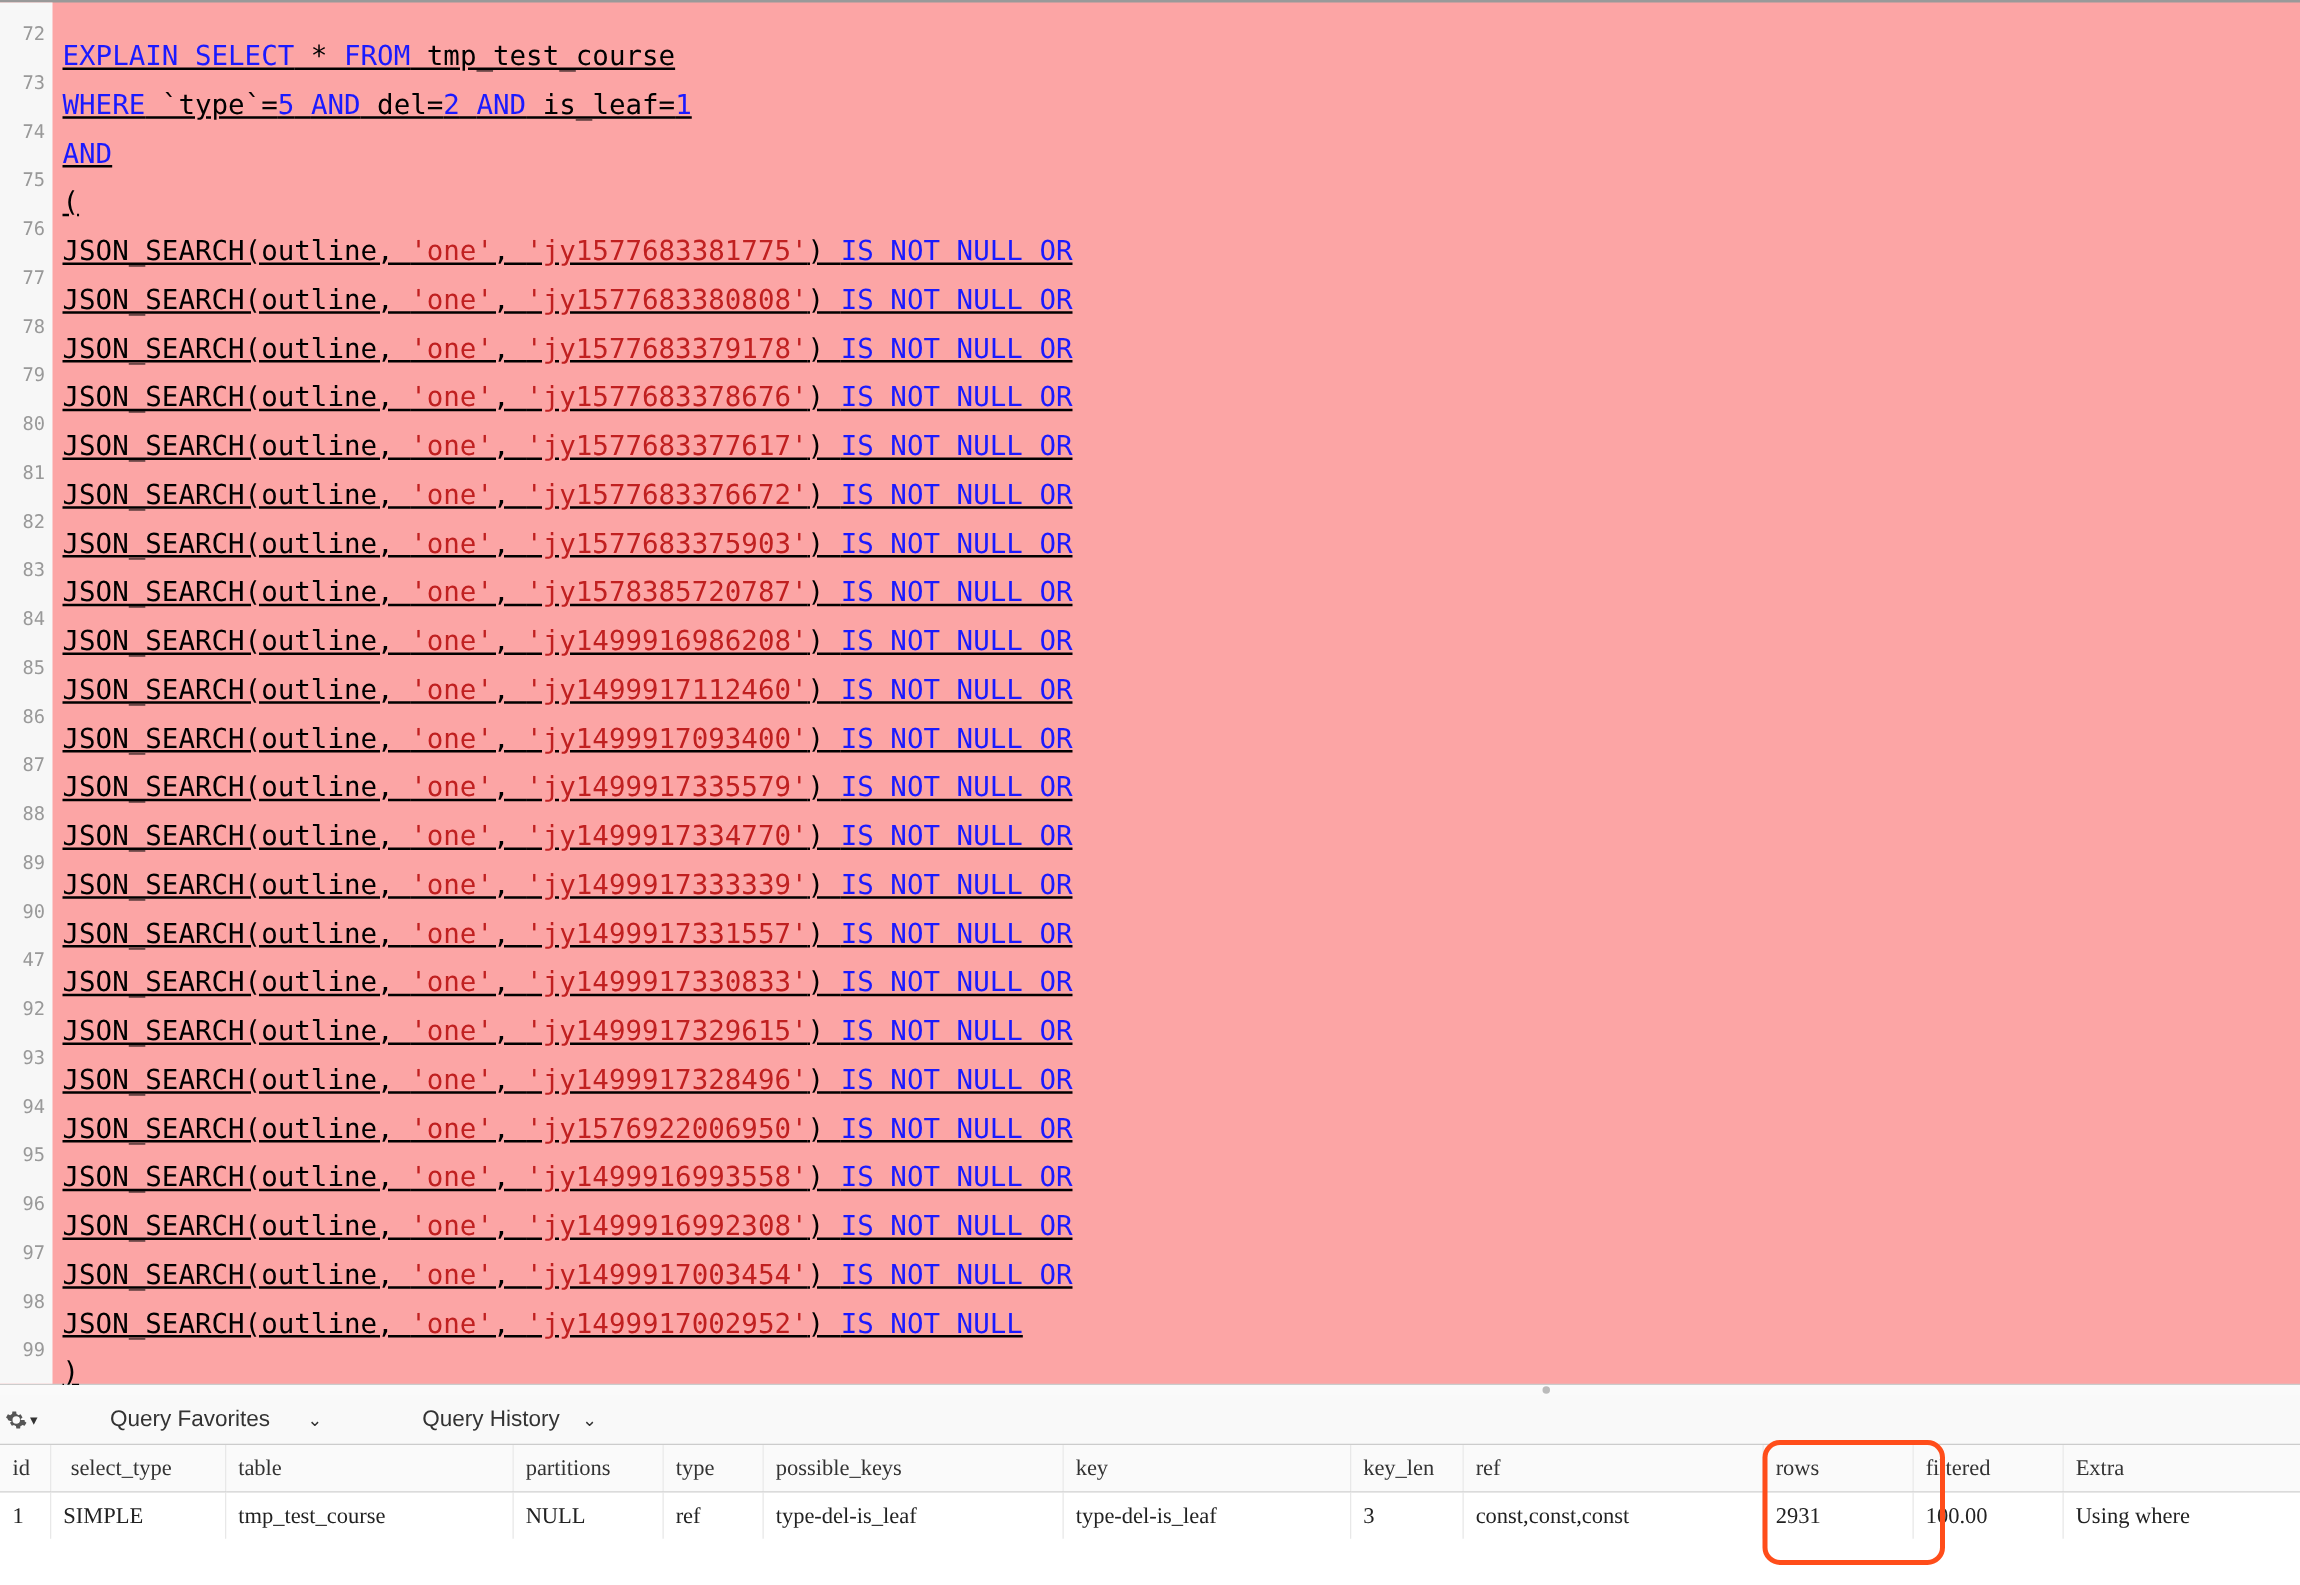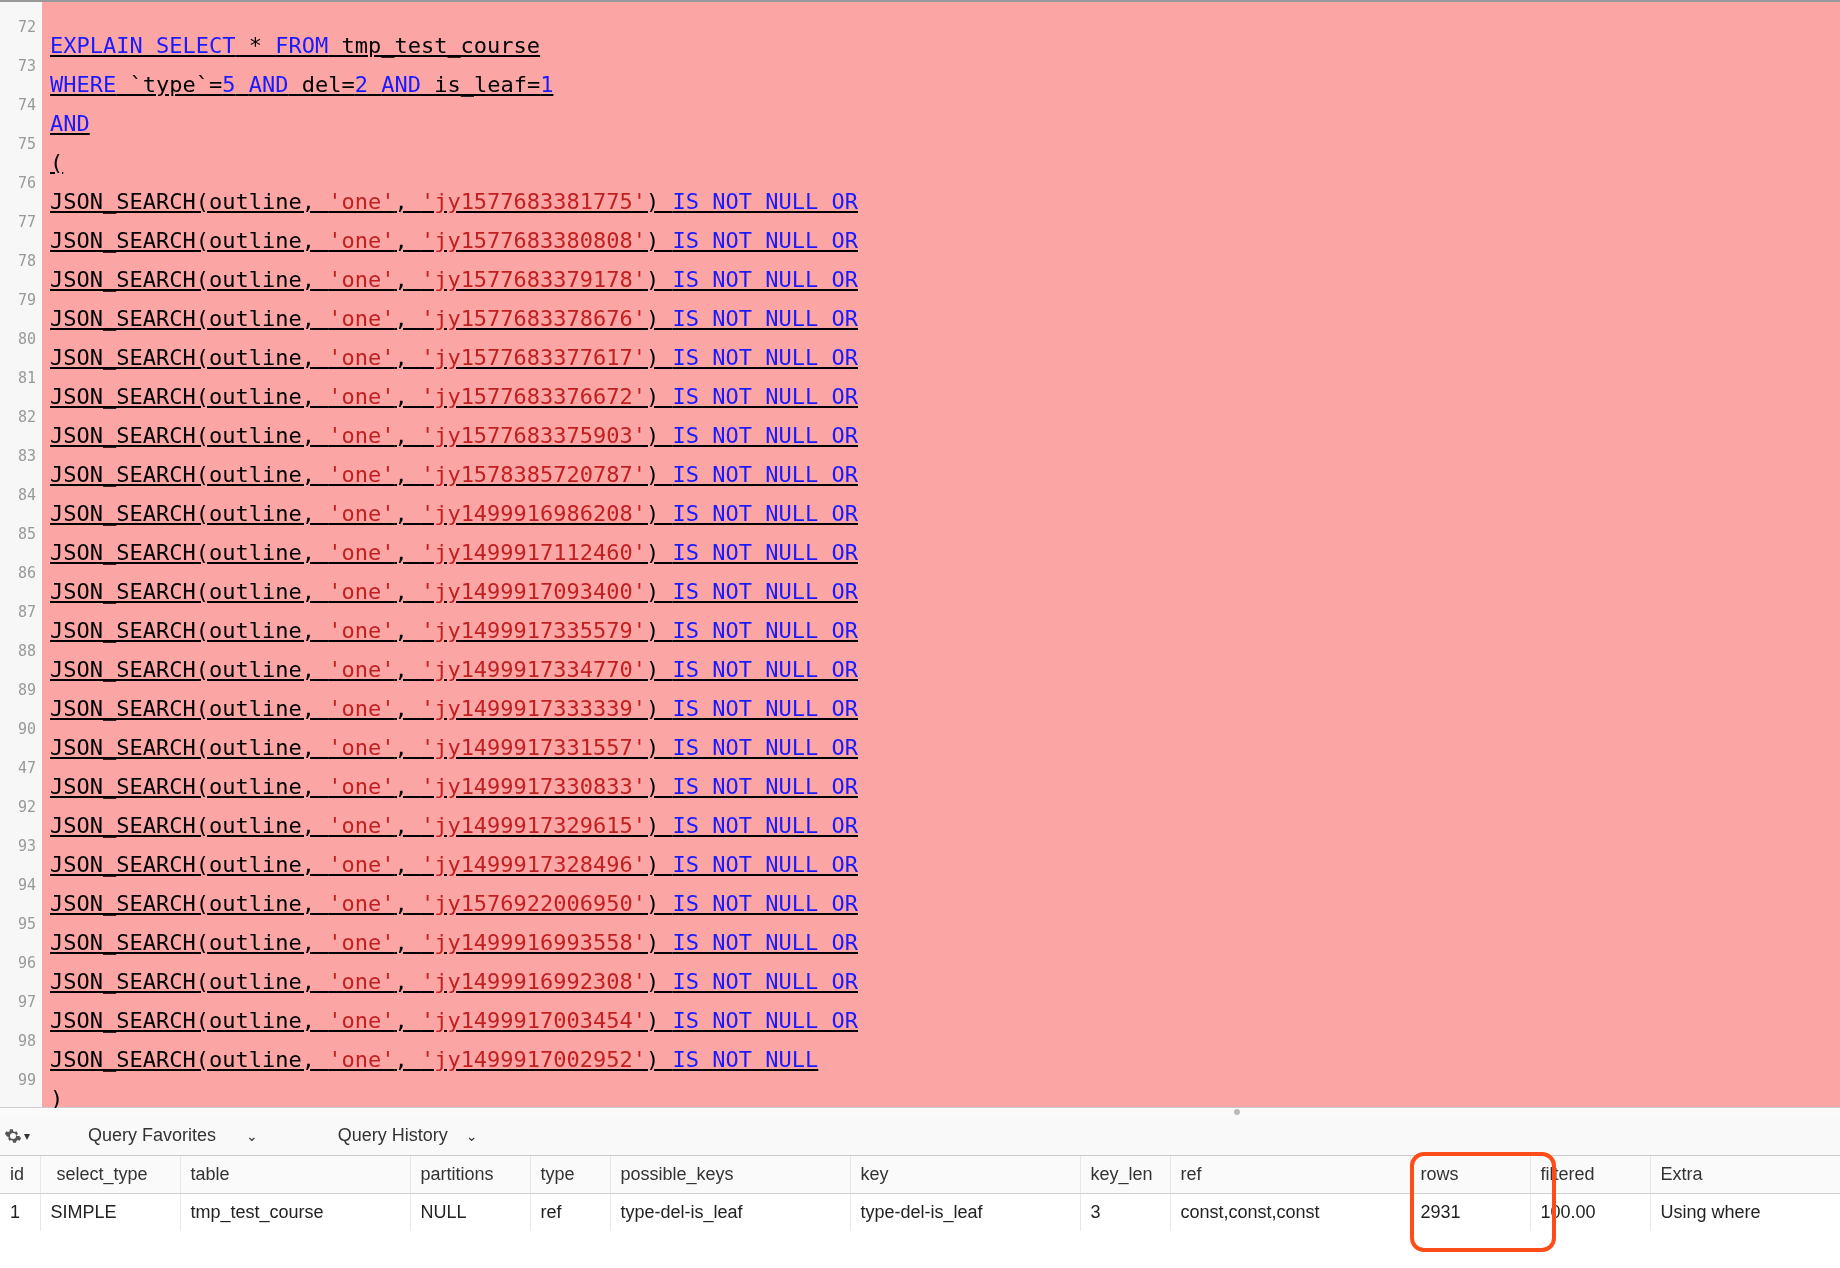--- a/index.html
+++ b/index.html
@@ -72,20 +72,21 @@
   font-family: -apple-system, 'Helvetica Neue', Arial, sans-serif;
   font-size: 18px;
 }
 .results table { border-collapse: collapse; width: 100%; table-layout: fixed; }
 .results th, .results td {
   text-align: left;
   padding: 8px 10px;
   border-right: 1px solid #e8e8e8;
   white-space: nowrap;
   overflow: hidden;
+  font-family: Liberation Serif, serif;
 }
 .results th {
   font-weight: normal;
   color: #333;
   border-bottom: 1px solid #d0d0d0;
   background: #fafafa;
 }
 .results td { color: #222; }
 .null { color: #bbb; }
 .right { text-align: right; }

